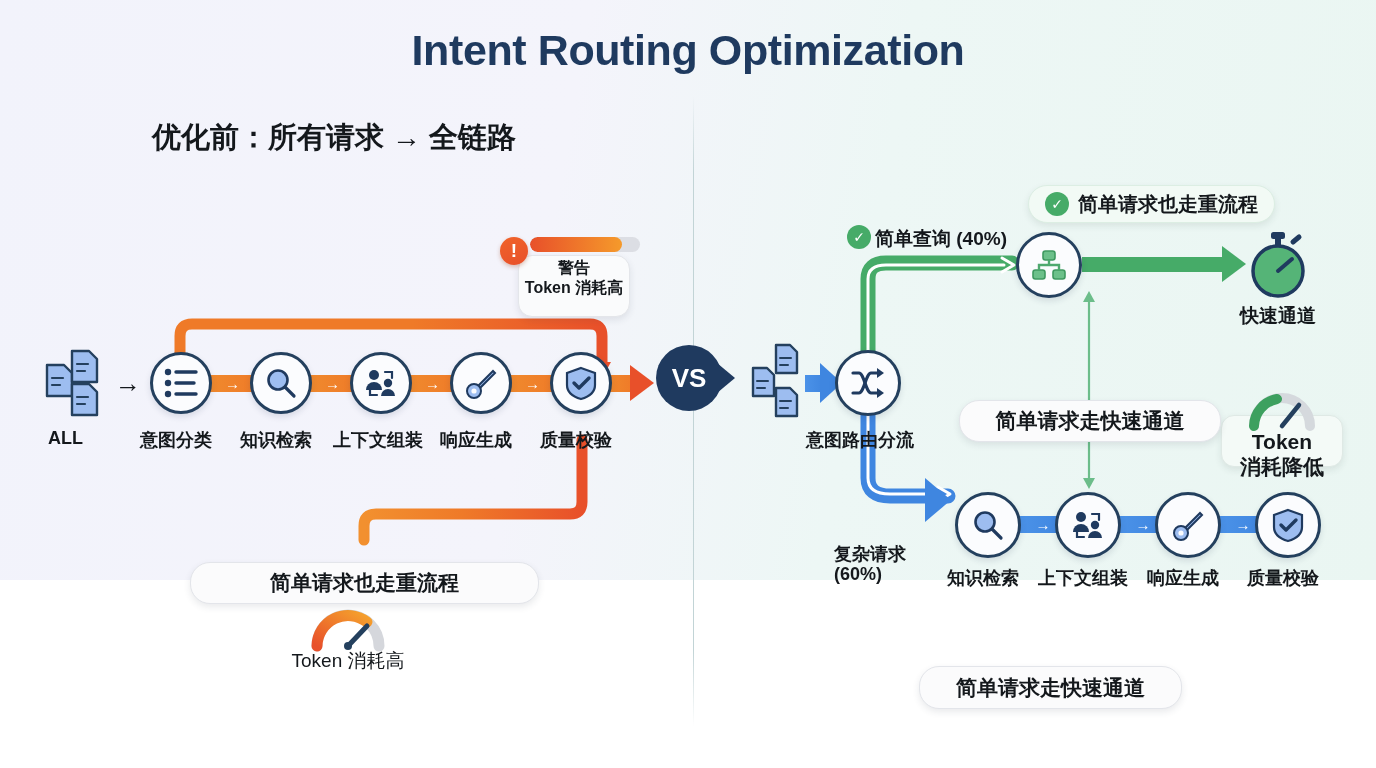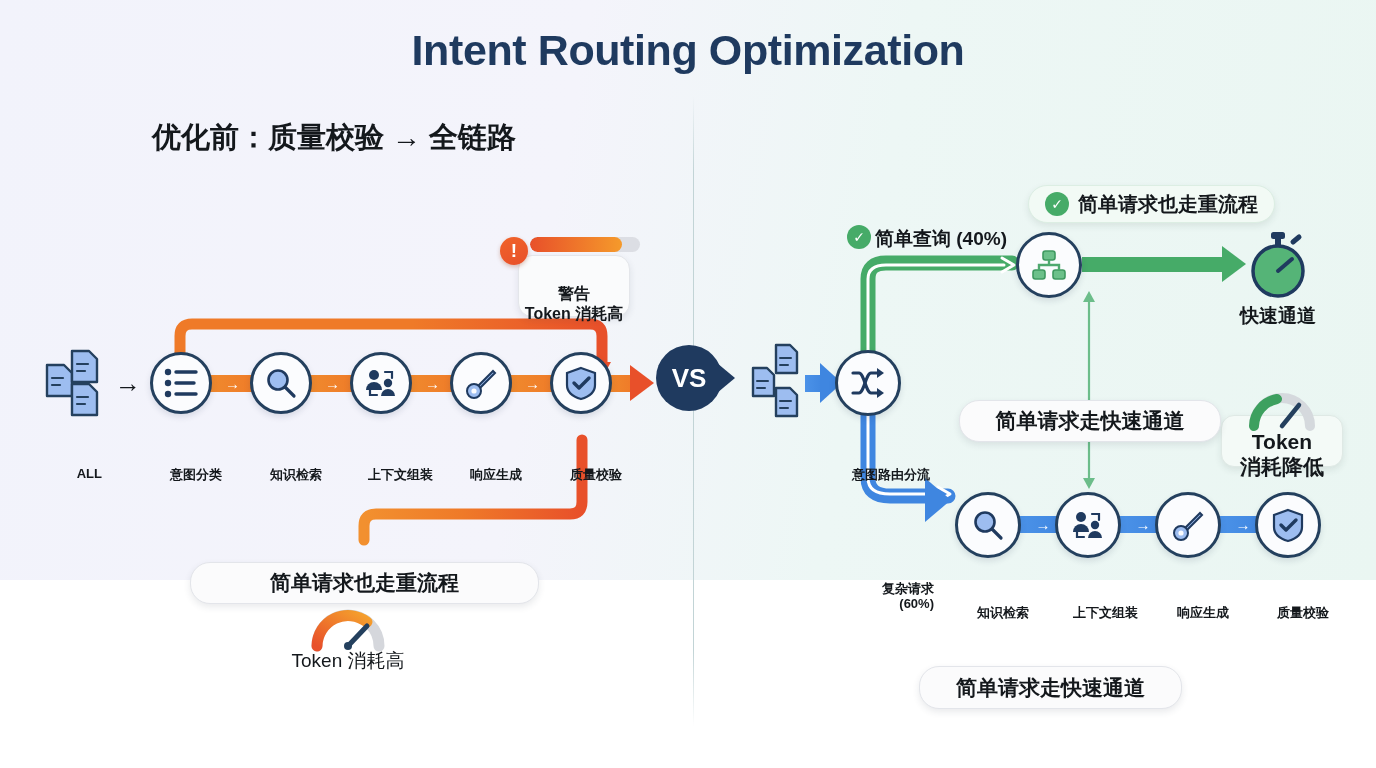--- a/index.html
+++ b/index.html
@@ -38,24 +38,23 @@
     width: 62px; height: 62px; border-radius: 50%;
     background: #fbfcfe;
     border: 3px solid #24405e;
     display: flex; align-items: center; justify-content: center;
     box-shadow: 0 3px 6px rgba(30,50,80,0.13);
     z-index: 6;
   }
   .node.big { width: 66px; height: 66px; }
   .node-label {
     position: absolute;
-    font-size: 13px; font-weight: bold; color: #14181c;
-    text-align: right; white-space: nowrap;
+    font-size: 18px; font-weight: bold; color: #14181c;
+    text-align: left; white-space: nowrap;
     z-index: 6;
-    margin-top: 38px;
   }
   .node-label.two { line-height: 1.12; white-space: normal; width: 96px; }
 
   
   .bar {
     position: absolute; height: 17px; z-index: 2;
     display: flex; align-items: center; justify-content: center;
   }
   .bar .ar { color:#fff; font-size: 15px; font-weight: bold; line-height: 1; }
   .bar.orange { background: linear-gradient(90deg,#f08b2e,#ef7a28); }
@@ -93,21 +92,21 @@
   }
   .warn-card {
     position: absolute;
     background: #fafbfc;
     border: 1px solid #e4e6ea;
     border-radius: 14px;
     box-shadow: 0 3px 7px rgba(40,50,70,0.10);
     text-align: center;
     font-size: 16px; font-weight: bold; color: #14181c;
     line-height: 1.22;
-    padding-top: 28px;
+    padding-top: 2px;
     z-index: 7;
   }
   .gauge-card {
     position: absolute;
     background: #f4faf7;
     border: 1px solid #dfe9e5;
     border-radius: 13px;
     box-shadow: 0 3px 7px rgba(40,60,55,0.10);
     text-align: center;
     font-size: 21px; font-weight: bold; color: #14181c;
@@ -150,21 +149,21 @@
   svg { display: block; overflow: visible; }
 </style>
 </head>
 <body>
 
 <div class="stage">
 
   <div class="divider"></div>
 
   <div class="title">Intent Routing Optimization</div>
-  <div class="subtitle sub-left">优化前：质量校验 → 全链路</div>
+  <div class="subtitle sub-left">优化前：所有请求 → 全链路</div>
 
   <div style="position:absolute;left:44px;top:348px;z-index:6">
     <svg width="62" height="70" viewBox="0 0 62 70">
       <g fill="#9dbdf0" stroke="#24405e" stroke-width="2.4" stroke-linejoin="round">
         <path d="M3 17 h17 l8 8 v23 h-25 z"></path>
         <path d="M28 3 h17 l8 8 v23 h-25 z"></path>
         <path d="M28 36 h17 l8 8 v23 h-25 z"></path>
       </g>
       <g stroke="#24405e" stroke-width="2.2" stroke-linecap="round">
         <line x1="8" y1="30" x2="19" y2="30"></line>

